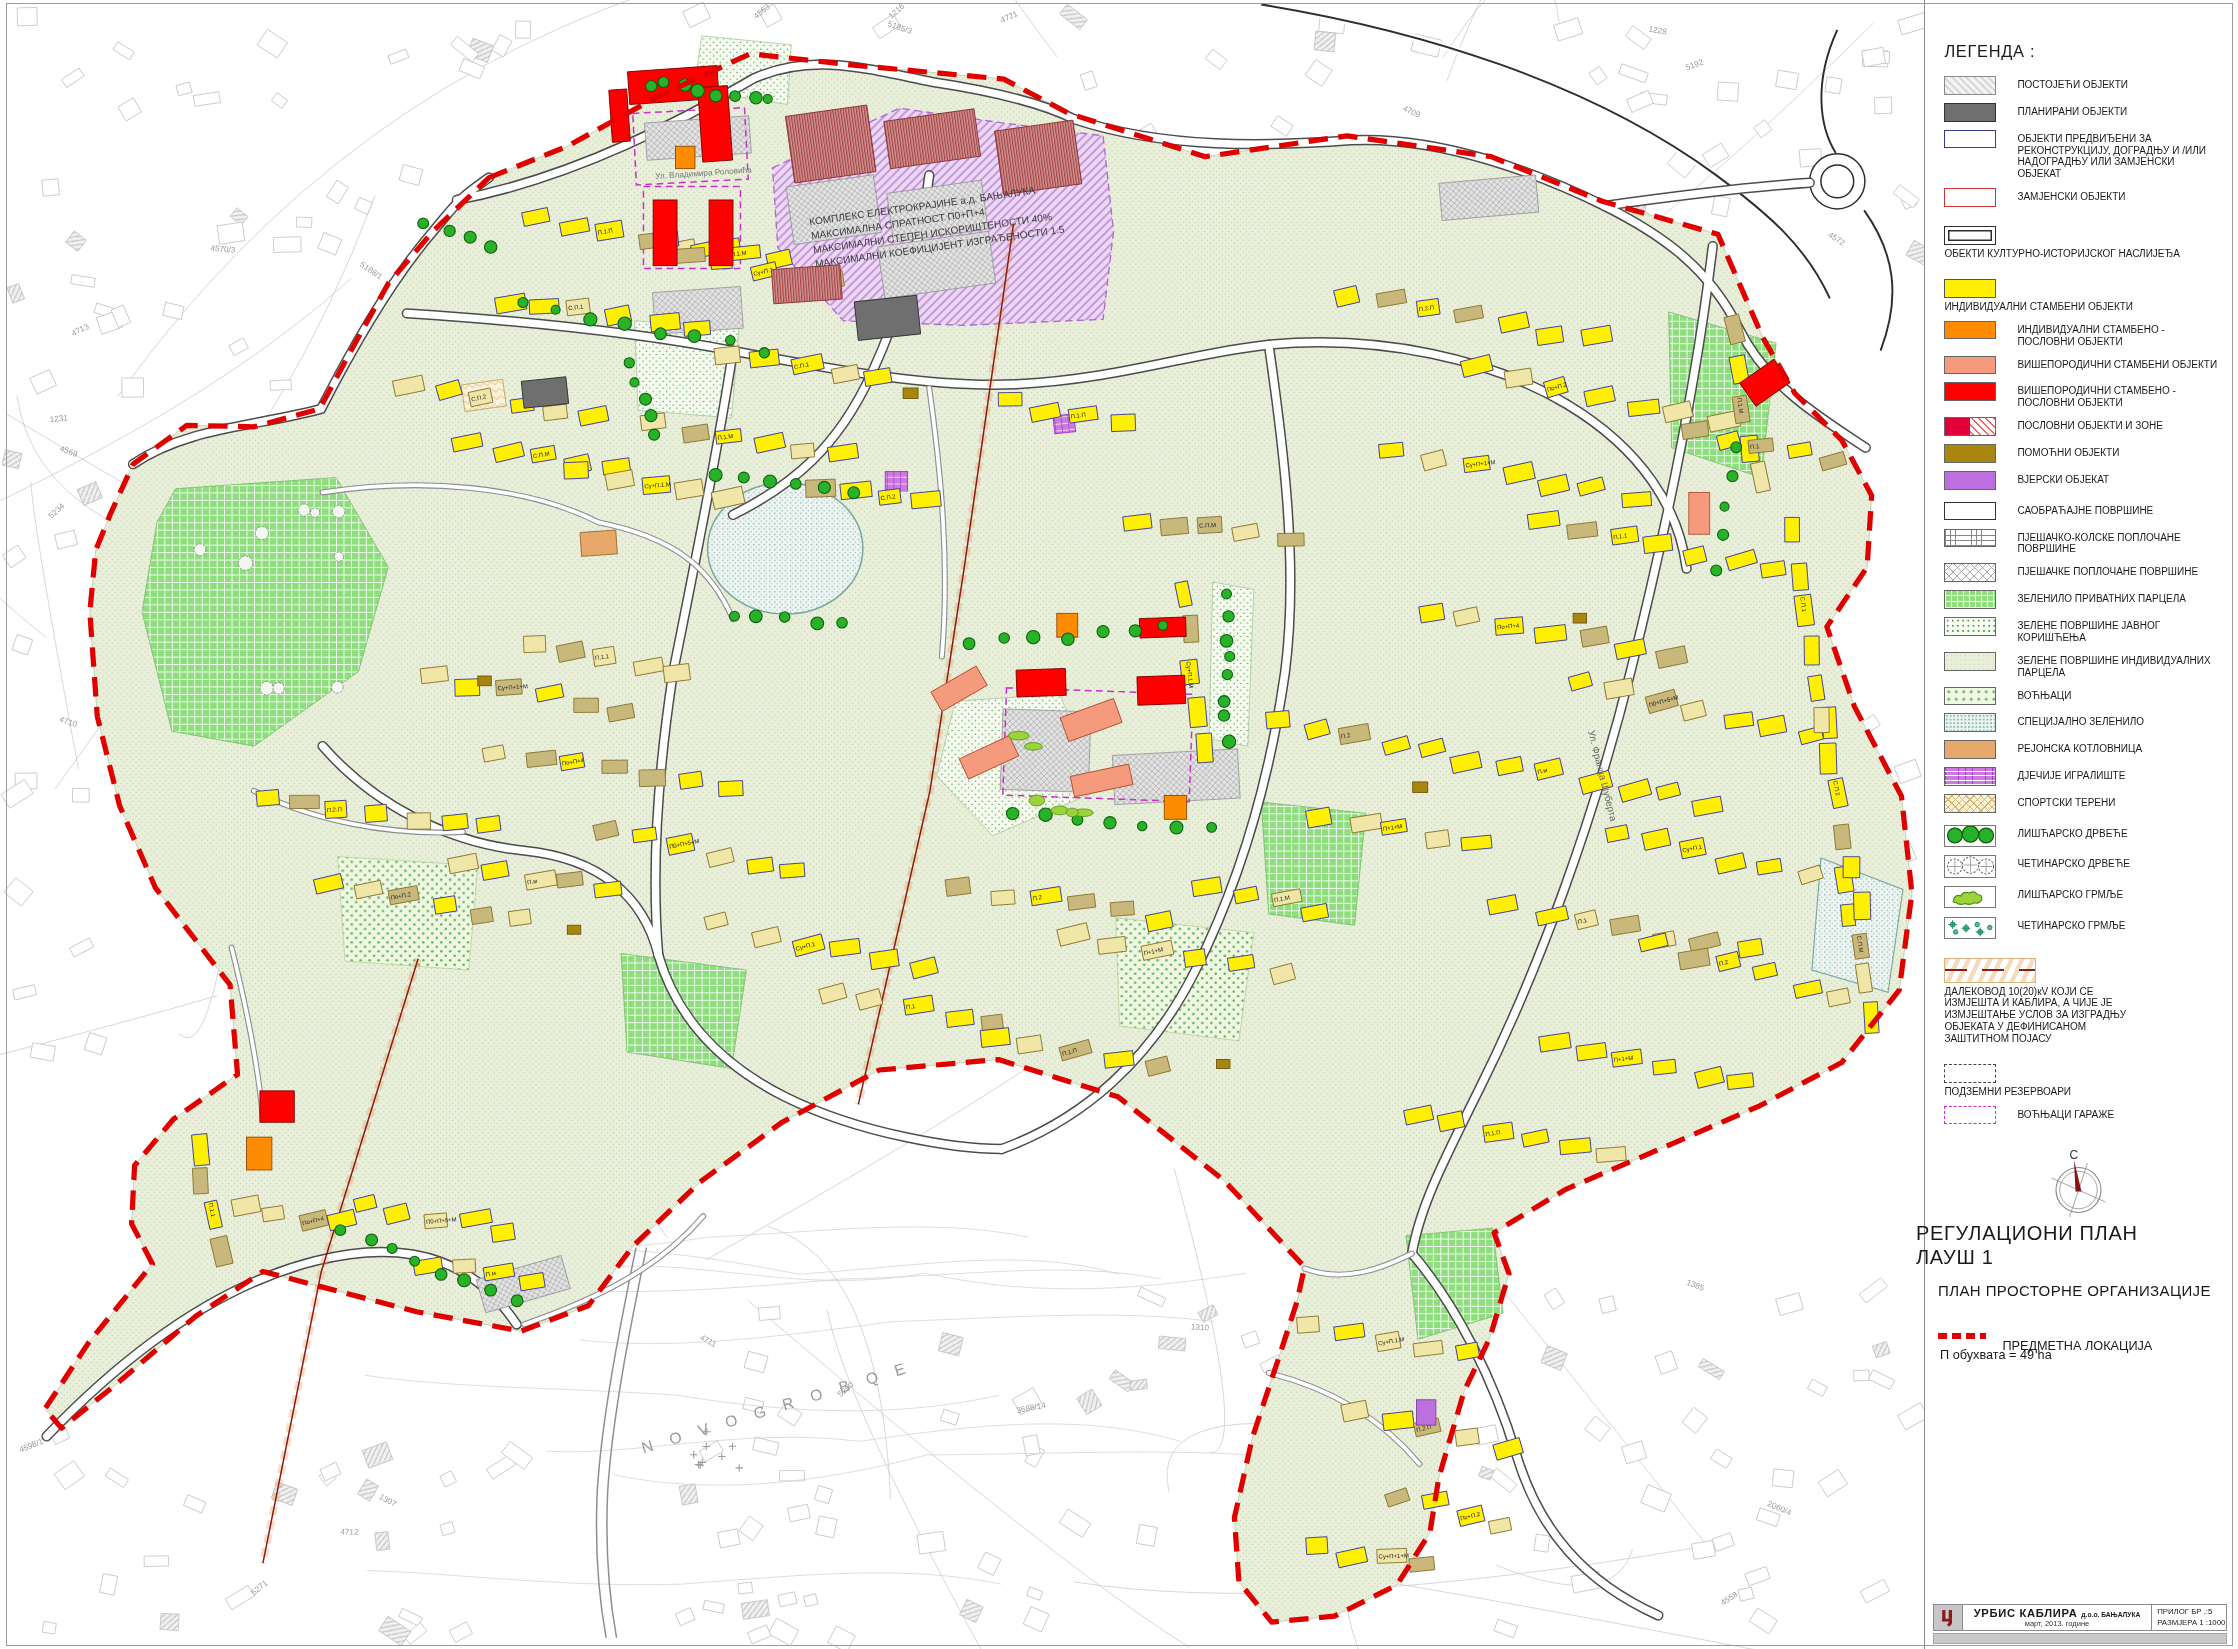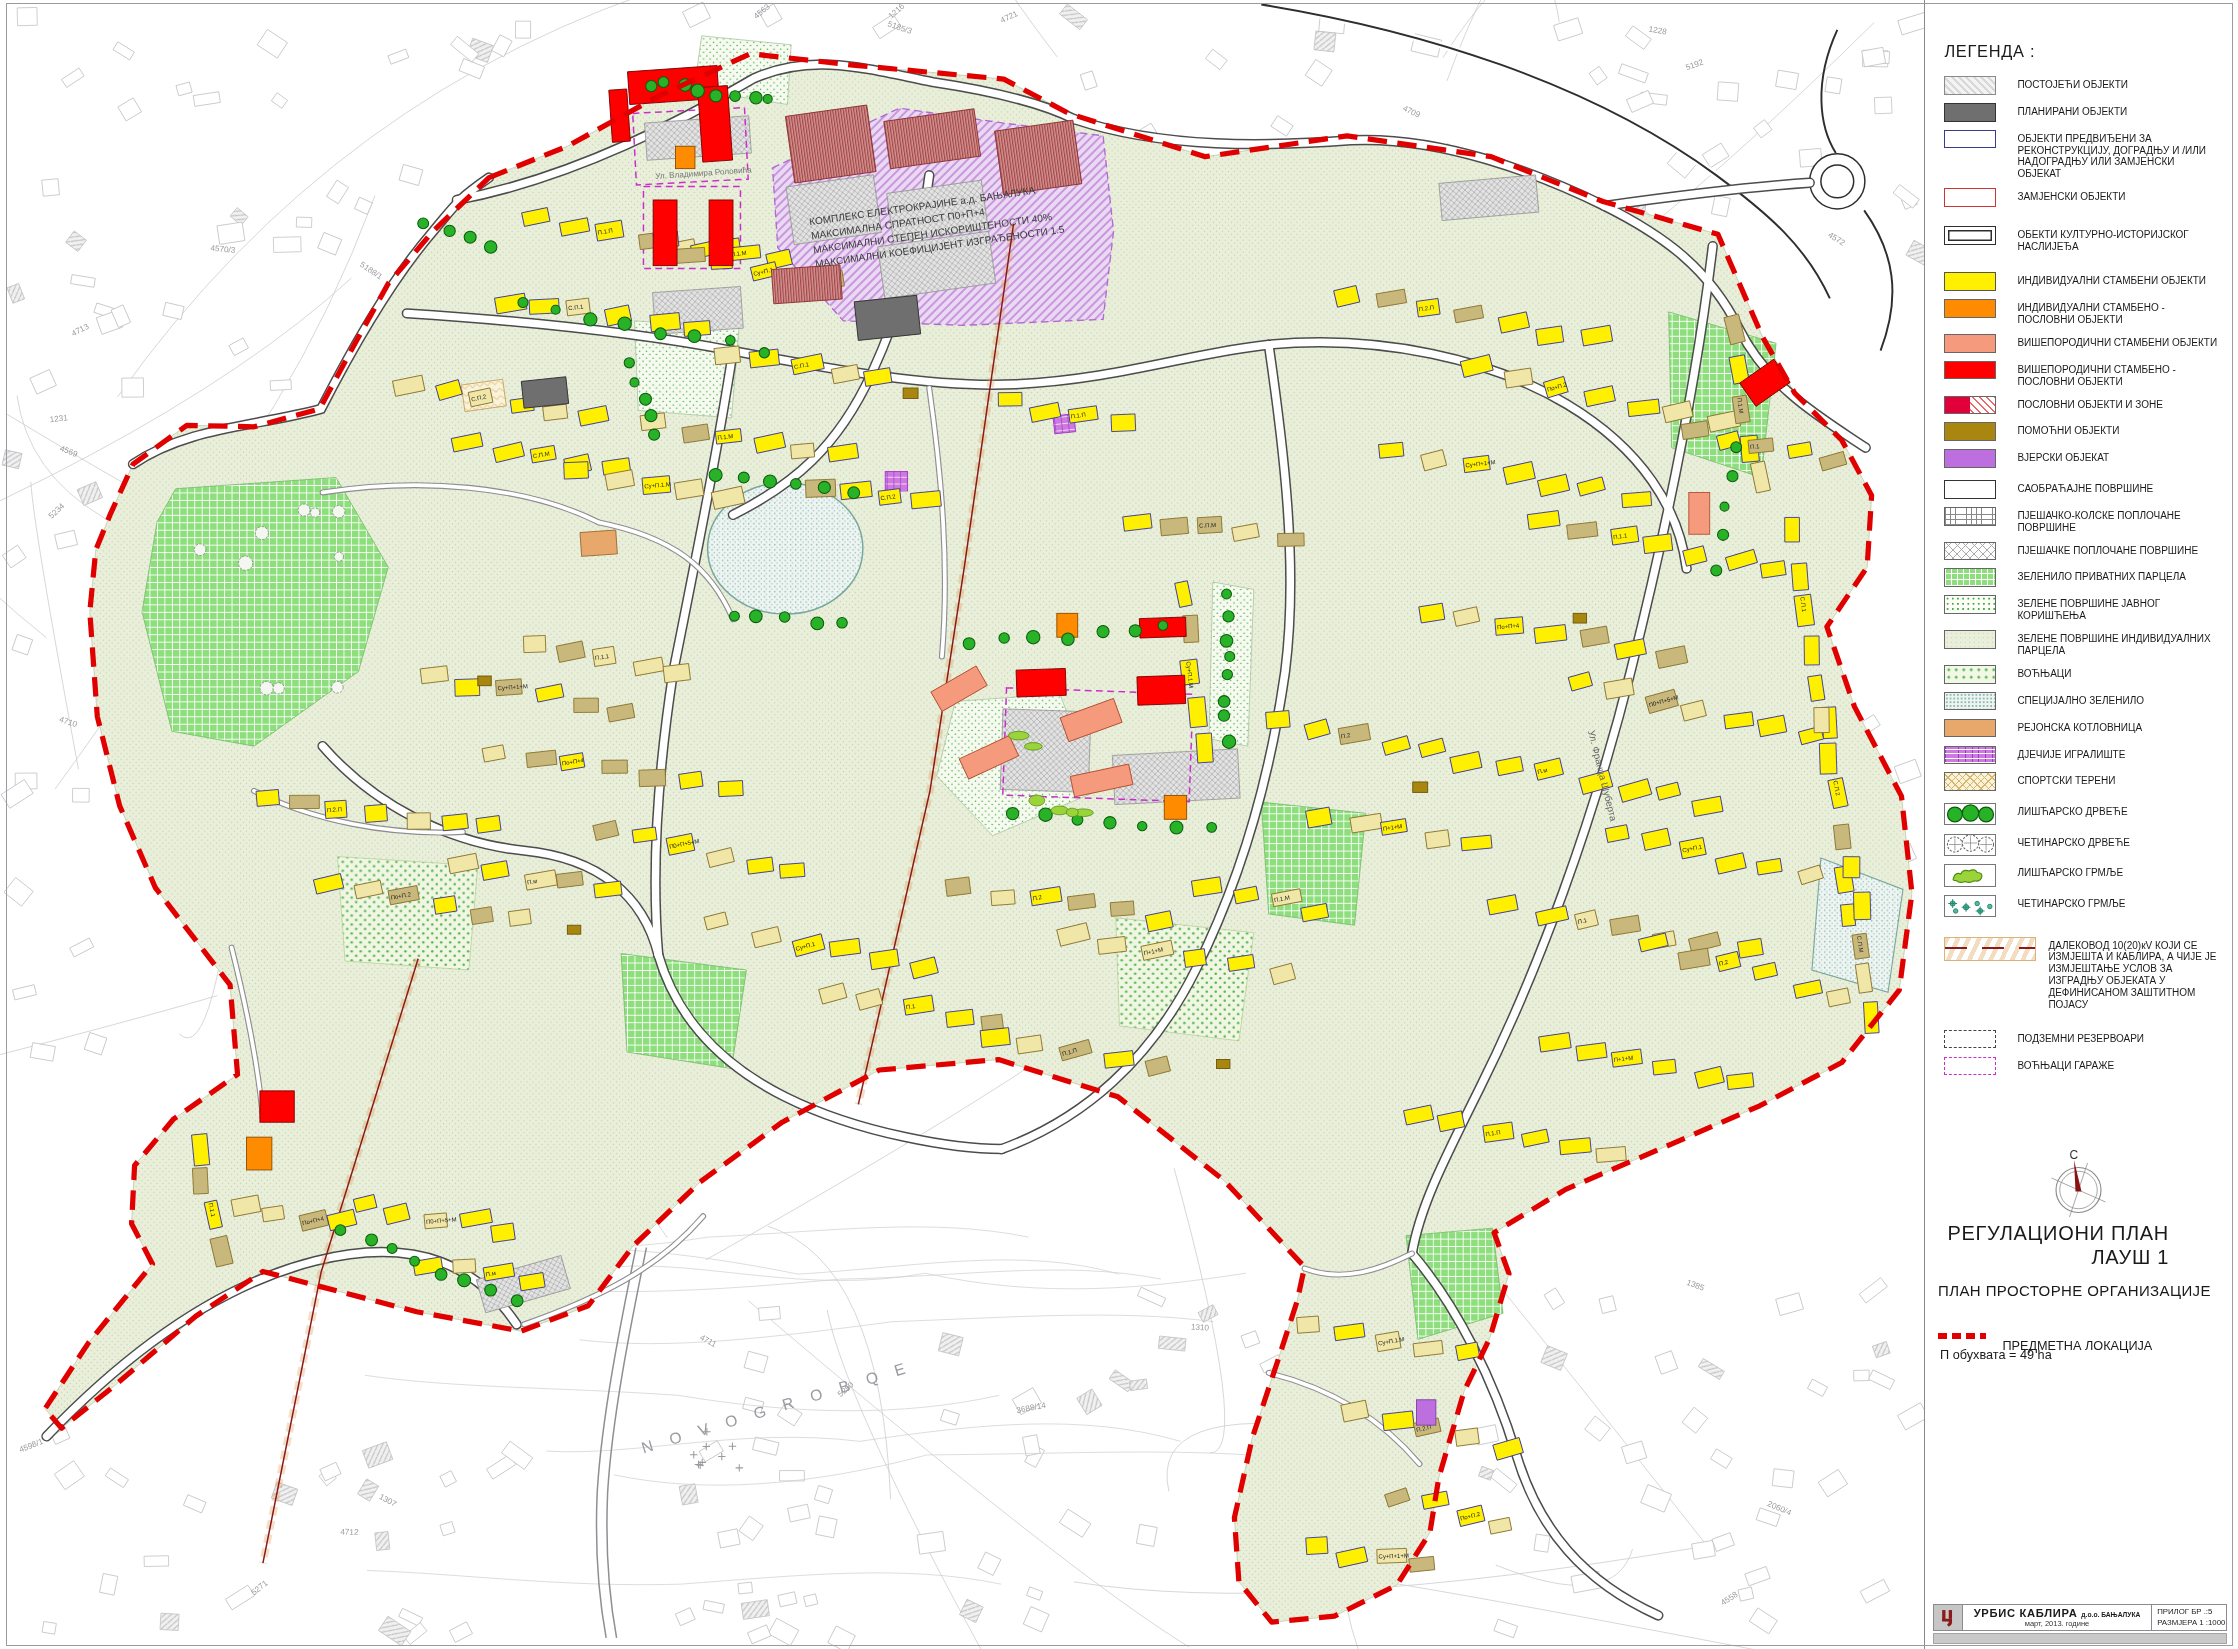--- a/index.html
+++ b/index.html
@@ -7,21 +7,21 @@
          font-family:"Liberation Sans","DejaVu Sans",sans-serif;color:#1a1a1a;}
   #map{position:absolute;left:0;top:0;}
   .sheet-border{position:absolute;inset:3px 6px;border:0.7px solid #9a9aa0;pointer-events:none;}
   
   #legend-panel{position:absolute;left:1924px;top:0;width:306px;height:1649px;background:#fff;
                 border-left:0.7px solid #8a8a90;box-sizing:border-box;padding:42px 10.4px 0 19.4px;}
   .legend-title{font-size:16.4px;letter-spacing:0.7px;margin-bottom:15px;}
   .lg-row{display:flex;align-items:flex-start;margin-bottom:8.2px;}
   .lg-row .lbl{font-size:10px;line-height:1.18;padding-top:3px;}
   .sw{width:52px;height:18.7px;border:0.7px solid #666;box-sizing:border-box;flex:none;margin-right:21px;background:#fff;}
-  .mt-lg{margin-top:19.4px;} .mt-md{margin-top:12px;}
+  .mt-lg{margin-top:19.4px;flex-direction:column;} .mt-md{margin-top:12px;}
   .sw-exist{background:repeating-linear-gradient(45deg,#d8d8d8 0 2.2px,#f3f3f3 2.2px 5.2px);border-color:#8a8a8a;}
   .sw-plan{background:var(--planned_gray,#6f6f6f);border-color:#333;}
   .sw-recon{border:1.5px solid #3b3b8c;}
   .sw-repl{border:1.5px solid #cf3333;}
   .sw-herit{border:1.5px solid #2e2e2e;box-shadow:inset 0 0 0 3px #fff,inset 0 0 0 4.5px #2e2e2e;}
   .sw-yellow{background:var(--individual_yellow,#ffef00);border-color:#555;}
   .sw-orange{background:var(--mixed_orange,#ff8c00);}
   .sw-salmon{background:var(--multifamily_salmon,#f59a7d);}
   .sw-red{background:var(--multifamily_red,#fe0000);}
   .sw-biz{background:
@@ -47,21 +47,21 @@
             repeating-linear-gradient(-45deg,#d8b56a 0 1px,rgba(0,0,0,0) 1px 5.2px),#faf3dc;}
   .sw-icon{border-color:#777;display:flex;align-items:center;justify-content:center;overflow:hidden;height:22.4px;}
   .sw-power{width:90px;height:22.4px;border:0.7px solid #d9b27e;position:relative;
             background:repeating-linear-gradient(115deg,#f3ddc0 0 4.5px,#fff 4.5px 9.7px);}
   .sw-power::before{content:'';position:absolute;left:0;right:0;top:9.7px;height:2.2px;
             background:repeating-linear-gradient(90deg,#8b1a1a 0 22.4px,rgba(0,0,0,0) 22.4px 37px);}
   .sw-reserv{border:1.5px dashed #444;background:#fff;}
   .sw-garage{border:1.5px dashed var(--garage_magenta,#cc2ecc);background:#fff;}
   
   .compass{position:absolute;left:2041px;top:1148px;width:75px;height:75px;}
-  .plan-title{position:absolute;left:1827px;top:1221px;width:306px;text-align:right;
+  .plan-title{position:absolute;left:1880px;top:1221px;width:306px;text-align:left;
               font-size:20px;line-height:1.2;letter-spacing:0.7px;padding-left:36px;}
   .plan-sub{position:absolute;left:1938px;top:1282px;font-size:15px;letter-spacing:0.4px;}
   .loc-row{position:absolute;left:1938px;top:1319px;display:flex;align-items:center;}
   .loc-dash{width:48px;height:5.2px;flex:none;margin-right:16.4px;
             background:repeating-linear-gradient(90deg,#e10000 0 9px,rgba(0,0,0,0) 9px 14px);}
   .loc-row .lbl{font-size:12.7px;margin-top:20px;}
   .area-row{position:absolute;left:1940px;top:1348px;font-size:12.7px;}
   
   .footer{position:absolute;left:1933px;top:1604px;width:294px;height:27px;display:flex;
           border:0.7px solid #8a8a90;background:#fff;box-sizing:border-box;}

